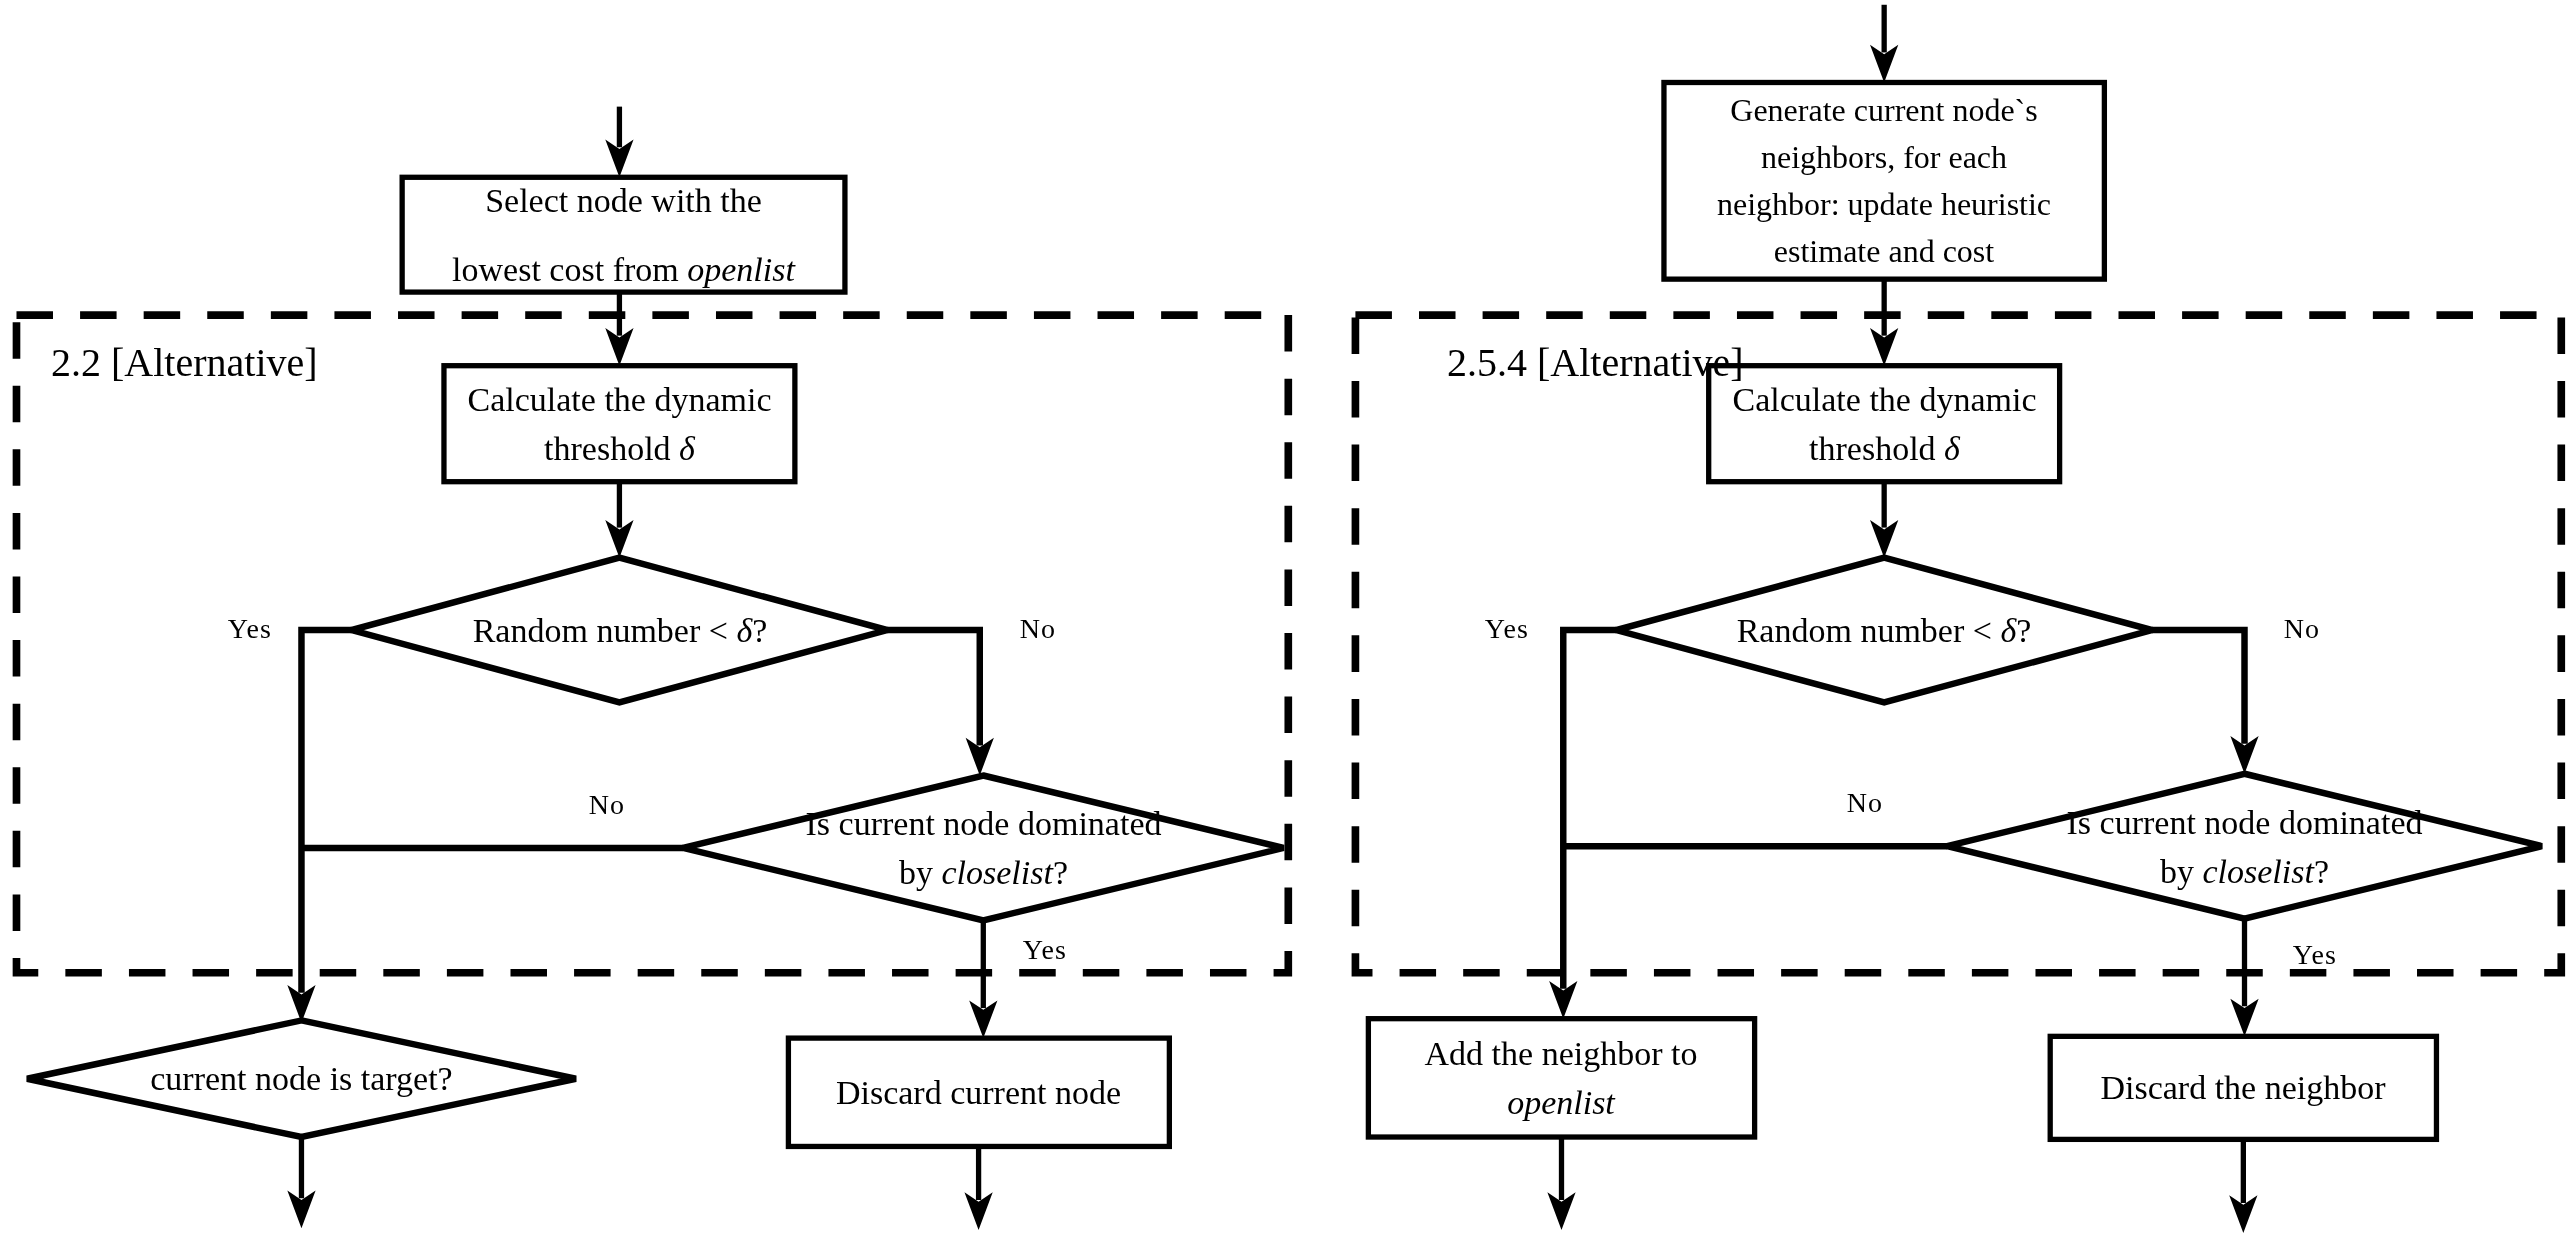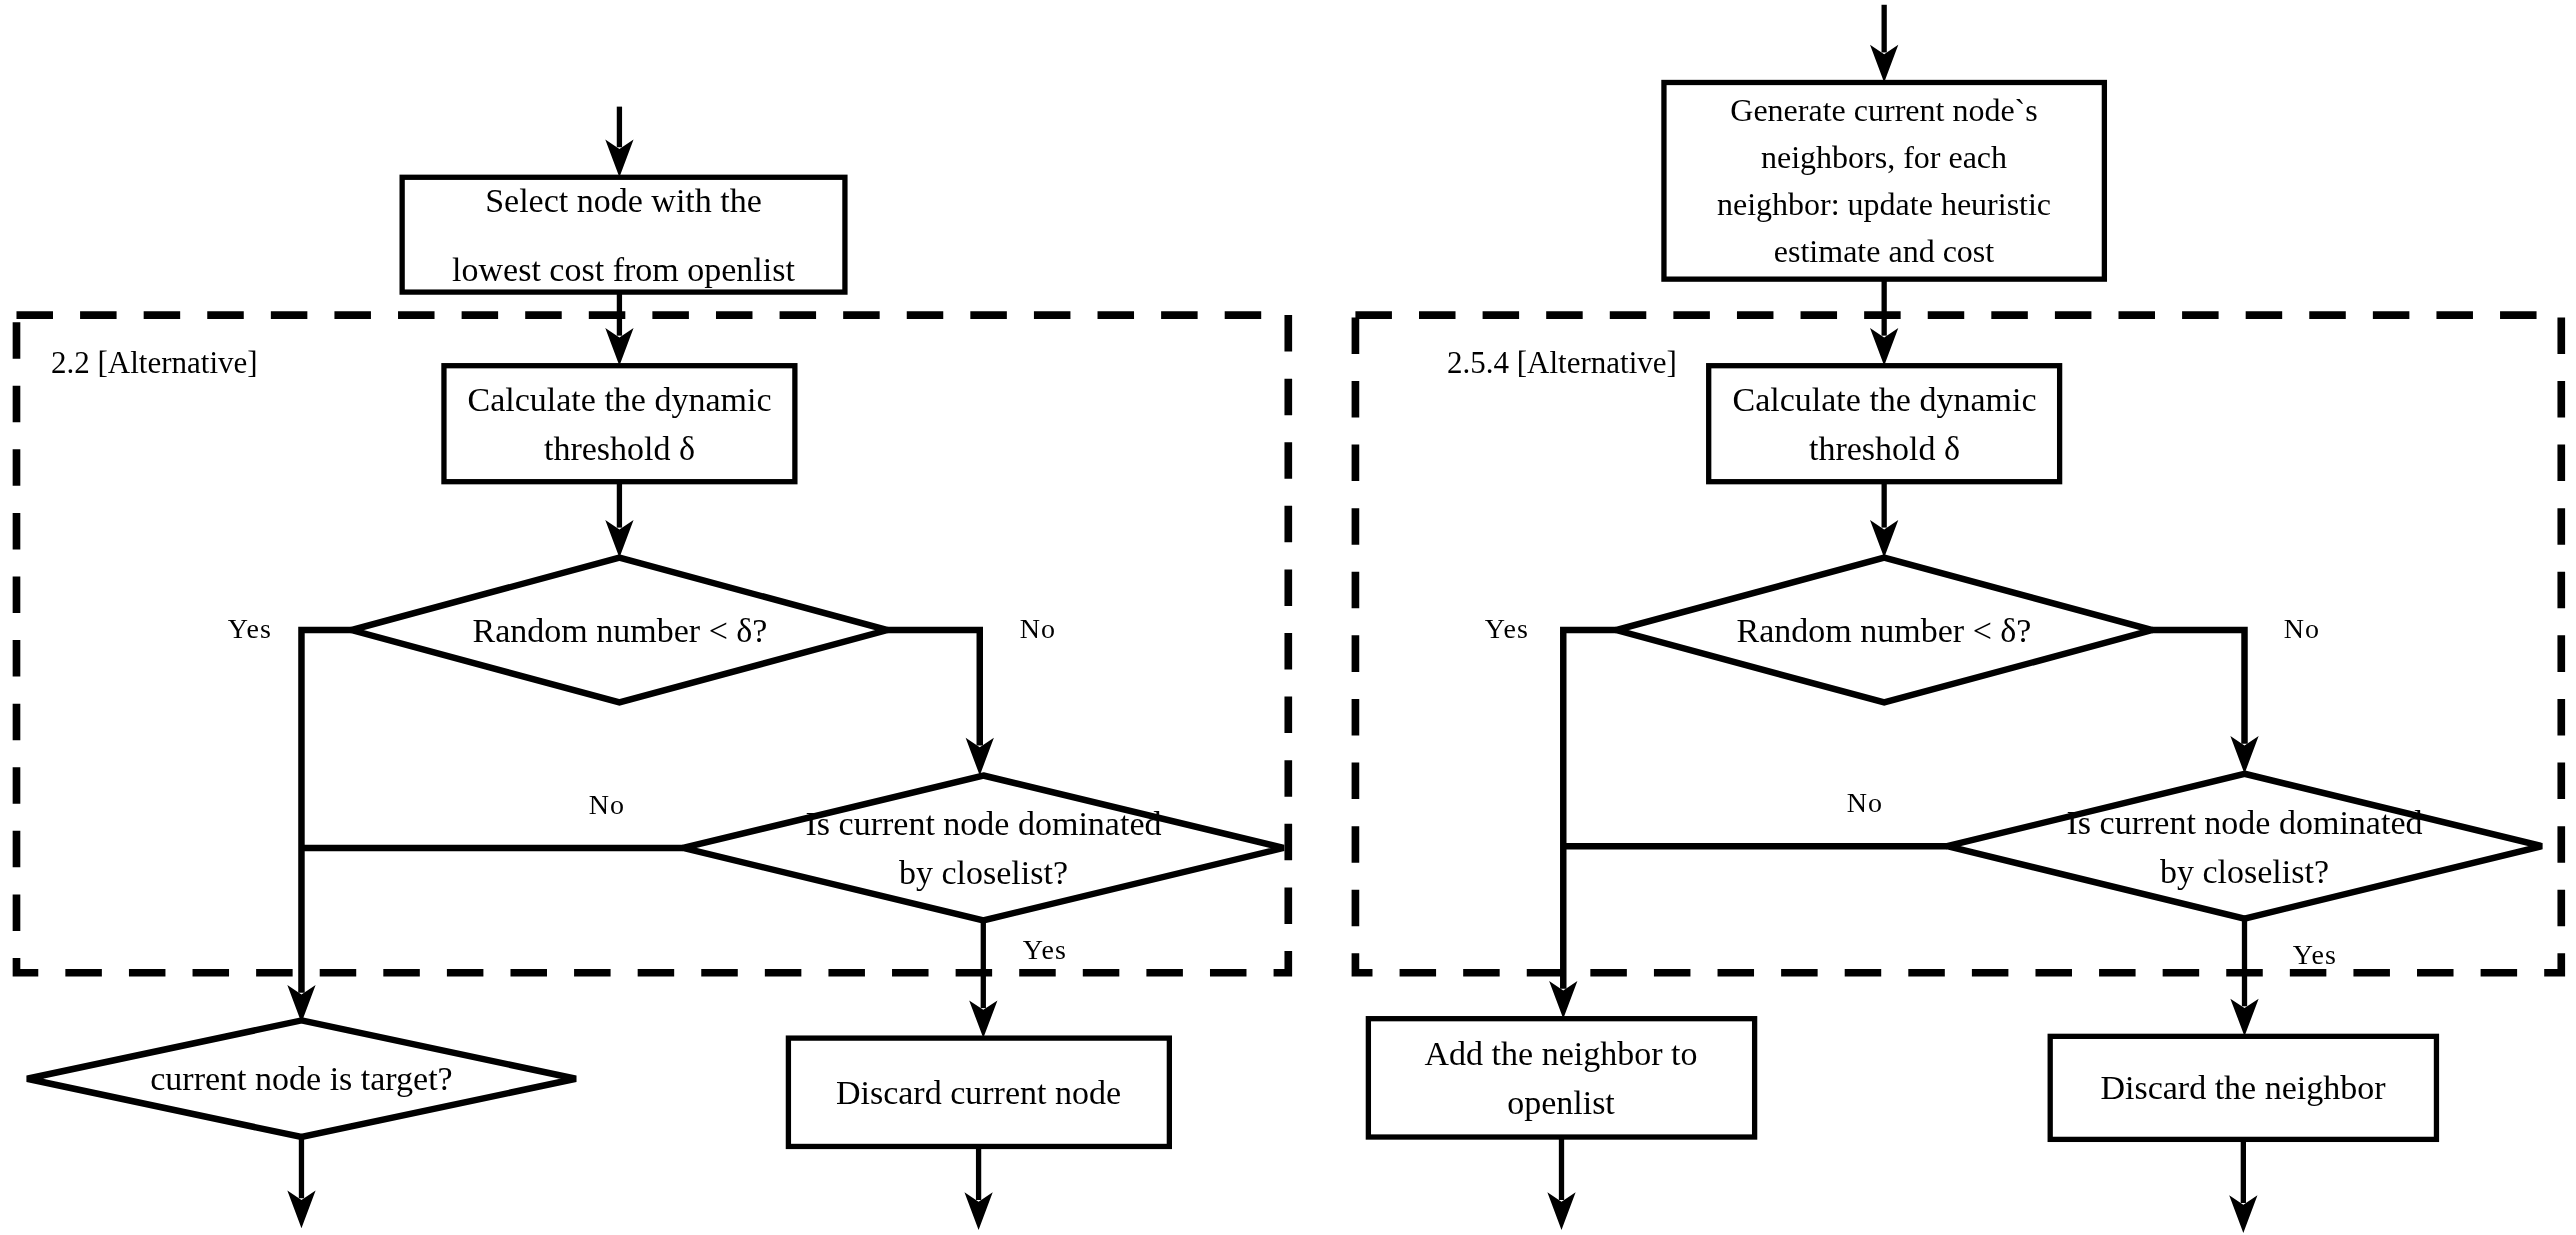--- a/index.html
+++ b/index.html
@@ -19,22 +19,22 @@
     flex-direction: column;
     align-items: center;
     justify-content: center;
     text-align: center;
     color: #000;
     white-space: nowrap;
   }
   .node-text { font-size: 34px; line-height: 49px; }
   .node-text-sm { font-size: 32px; line-height: 47px; }
   .branch-label { font-size: 28px; line-height: 31px; letter-spacing: 1.2px; }
-  .tag-label { font-size: 31px; line-height: 37px; justify-content: flex-start; flex-direction: row; }
-  .em { }
+  .tag-label { font-size: 40px; line-height: 37px; justify-content: flex-start; flex-direction: row; }
+  .em { font-style: italic; }
 </style>
 </head>
 <body>
 
 <div class="canvas">
 
   <svg width="2576" height="1236" viewBox="0 0 4375 2099">
     <g stroke="#000000" fill="none">
 
       <g>

